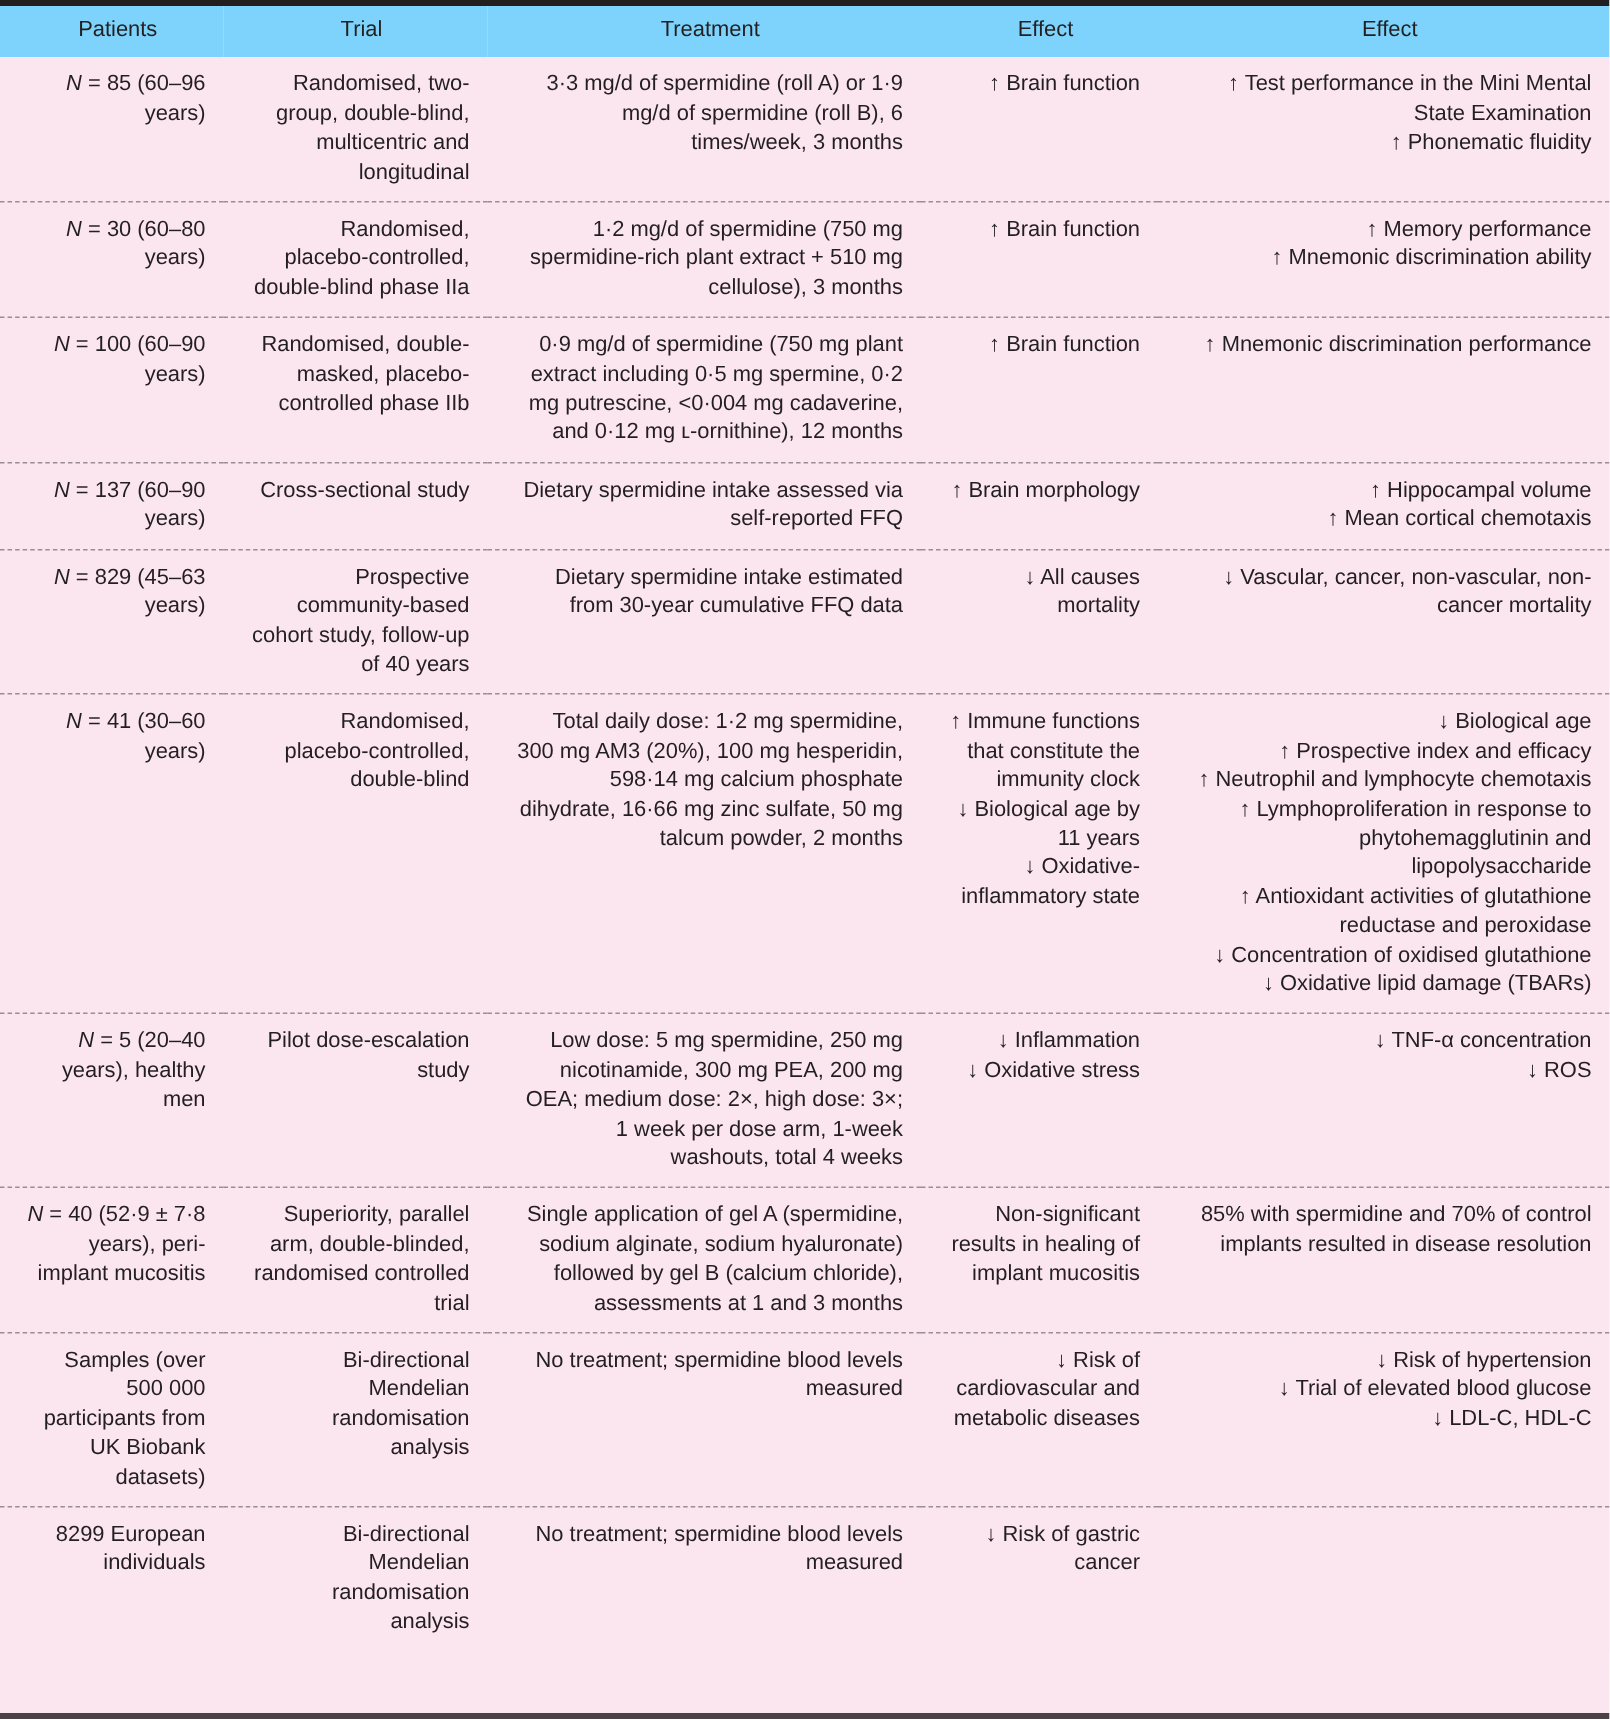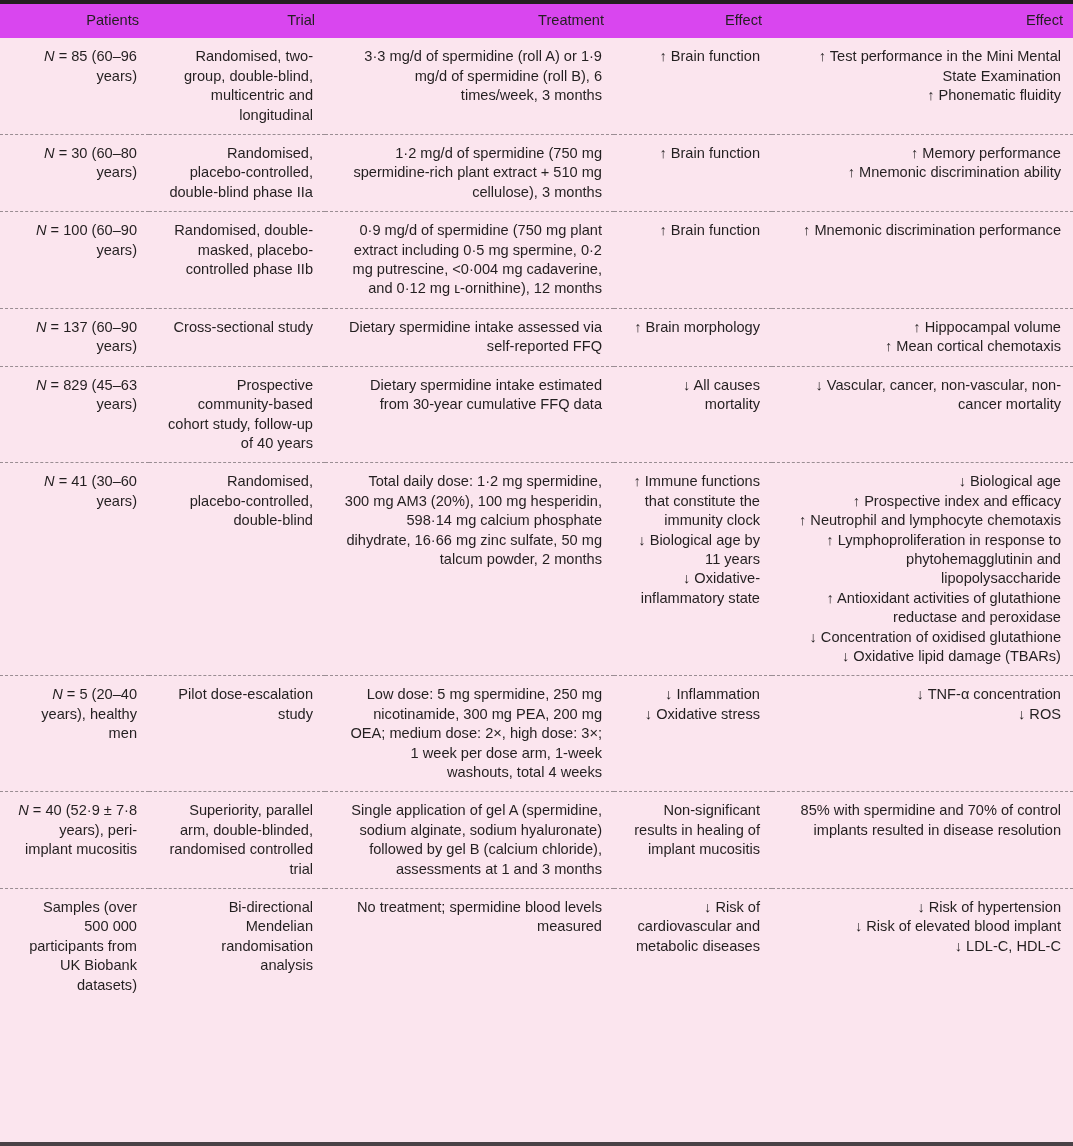--- a/index.html
+++ b/index.html
@@ -28,23 +28,23 @@
 
   table.study-table {
     width: 1073px;
     border-collapse: collapse;
     table-layout: fixed;
     font-size: 14.6px;
     line-height: 19.4px;
   }
 
   table.study-table thead th {
-    background: #d946ef;
+    background: #7dd3fc;
     font-weight: normal;
-    text-align: right;
+    text-align: center;
     vertical-align: top;
     padding: 7px 10px 8px 0;
     font-size: 14.6px;
     color: #231f20;
   }
 
   table.study-table tbody td {
     background: #fbe5ee;
     vertical-align: top;
     text-align: right;
@@ -185,19 +185,28 @@
         </tr>
         <tr>
           <td class="c-patients"><span>Samples (over 500 000 participants from UK Biobank datasets)</span></td>
           <td class="c-trial">Bi-directional Mendelian randomisation analysis</td>
           <td class="c-treatment">No treatment; spermidine blood levels measured</td>
           <td class="c-effect">
             <span class="cell-line">↓ Risk of cardiovascular and metabolic diseases</span>
           </td>
           <td class="c-finding">
             <span class="cell-line">↓ Risk of hypertension</span>
-            <span class="cell-line">↓ Risk of elevated blood implant</span>
+            <span class="cell-line">↓ Trial of elevated blood glucose</span>
             <span class="cell-line">↓ LDL-C, HDL-C</span>
           </td>
+        </tr>
+        <tr>
+          <td class="c-patients"><span>8299 European individuals</span></td>
+          <td class="c-trial">Bi-directional Mendelian randomisation analysis</td>
+          <td class="c-treatment">No treatment; spermidine blood levels measured</td>
+          <td class="c-effect">
+            <span class="cell-line">↓ Risk of gastric cancer</span>
+          </td>
+          <td class="c-finding"></td>
         </tr>
       </tbody>
   </table>
 </div>
 
 </body></html>

